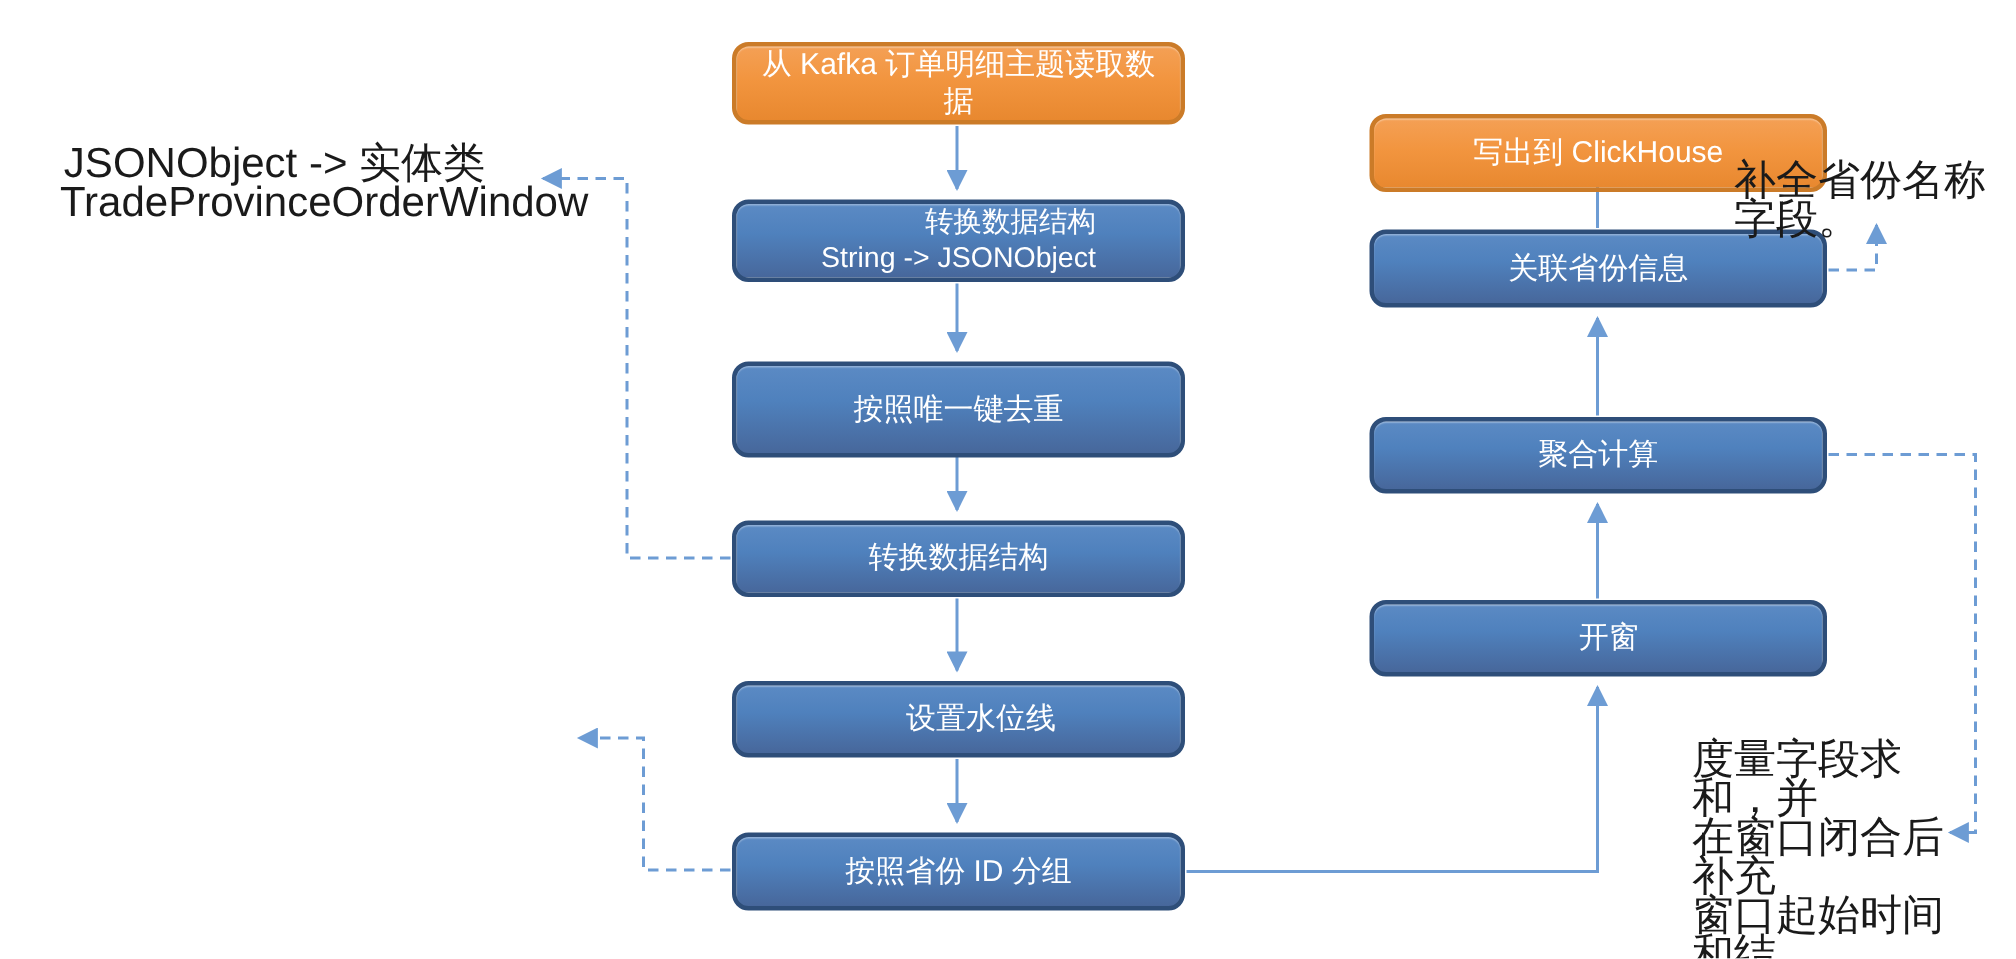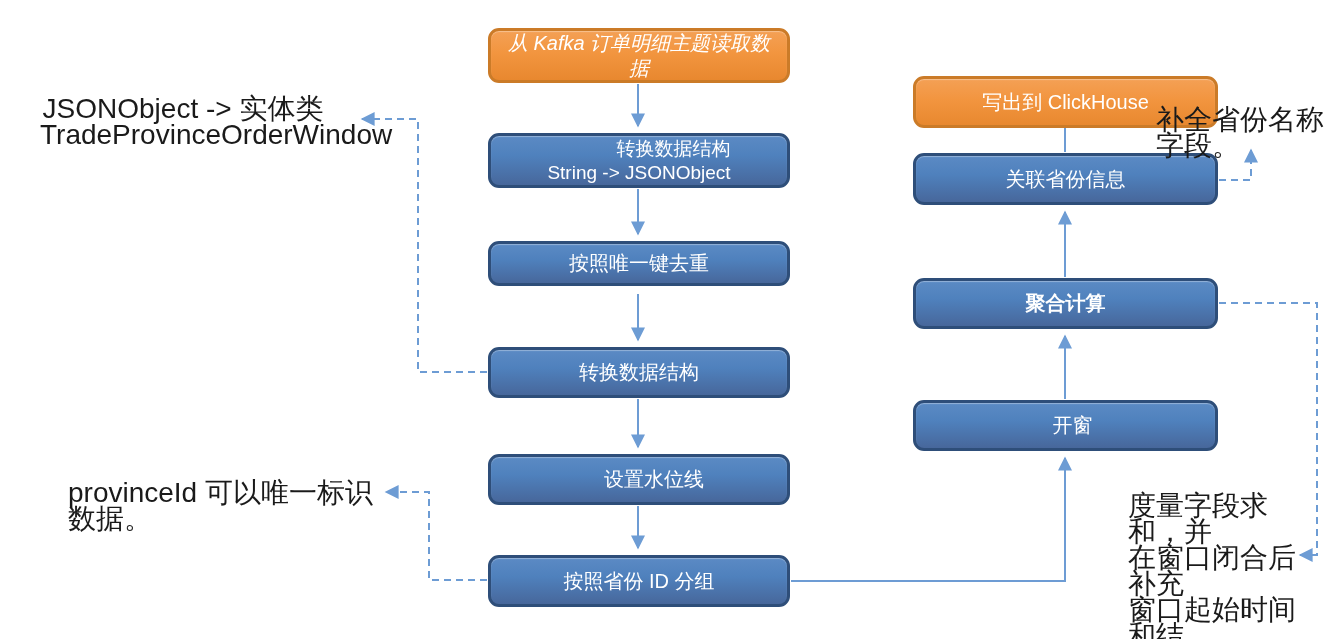--- a/index.html
+++ b/index.html
@@ -66,31 +66,31 @@
   .note {
     position: absolute;
     color: var(--annotation-text, #111);
     font-size: 28px;
     line-height: 26px;
     white-space: pre-line;
   }
   .note.center { text-align: center; }
 
   
-  #node-read-kafka      { left: 488px; top: 28px;  width: 302px; height: 55px; font-style: italic; }
+  #node-read-kafka      { left: 488px; top: 28px;  width: 302px; height: 55px; }
   #node-convert-json    { left: 488px; top: 133px; width: 302px; height: 55px; font-size: 19px; line-height: 24px; }
-  #node-dedupe          { left: 488px; top: 241px; width: 302px; height: 45px; }
+  #node-dedupe          { left: 488px; top: 241px; width: 302px; height: 64px; }
   #node-convert-entity  { left: 488px; top: 347px; width: 302px; height: 51px; }
   #node-watermark       { left: 488px; top: 454px; width: 302px; height: 51px; padding-left: 44px; }
   #node-keyby-province  { left: 488px; top: 555px; width: 302px; height: 52px; }
 
   
   #node-write-clickhouse { left: 913px; top: 30px;  width: 305px; height: 52px; margin-top: 46px; }
   #node-join-province    { left: 913px; top: 153px; width: 305px; height: 52px; }
-  #node-aggregate        { left: 913px; top: 278px; width: 305px; height: 51px; font-weight: bold; }
+  #node-aggregate        { left: 913px; top: 278px; width: 305px; height: 51px; }
   #node-window           { left: 913px; top: 400px; width: 305px; height: 51px; padding-left: 28px; }
 
   
   #note-entity   { left: 40px;   top: 96px;  width: 286px; }
   #note-province { left: 68px;   top: 480px; width: 330px; }
   #note-name     { left: 1156px; top: 107px; width: 188px; }
   #note-agg      { left: 1128px; top: 493px; width: 190px; }
 </style>
 </head>
 <body>
@@ -150,21 +150,20 @@
   </div>
   <div class="box blue" id="node-aggregate">
     <span>聚合计算</span>
   </div>
   <div class="box blue" id="node-window">
     <span>开窗</span>
   </div>
 
   <div class="note center" id="note-entity">JSONObject -&gt; 实体类
 TradeProvinceOrderWindow</div>
-  <div class="note" id="note-province">provinceId 可以唯一标识数据。</div>
   <div class="note" id="note-name">补全省份名称字段。</div>
   <div class="note" id="note-agg">度量字段求和，并
 在窗口闭合后补充
 窗口起始时间和结
 束时间。将时间戳
 置为当前系统时间。</div>
 
 </div>
 
 </body></html>

